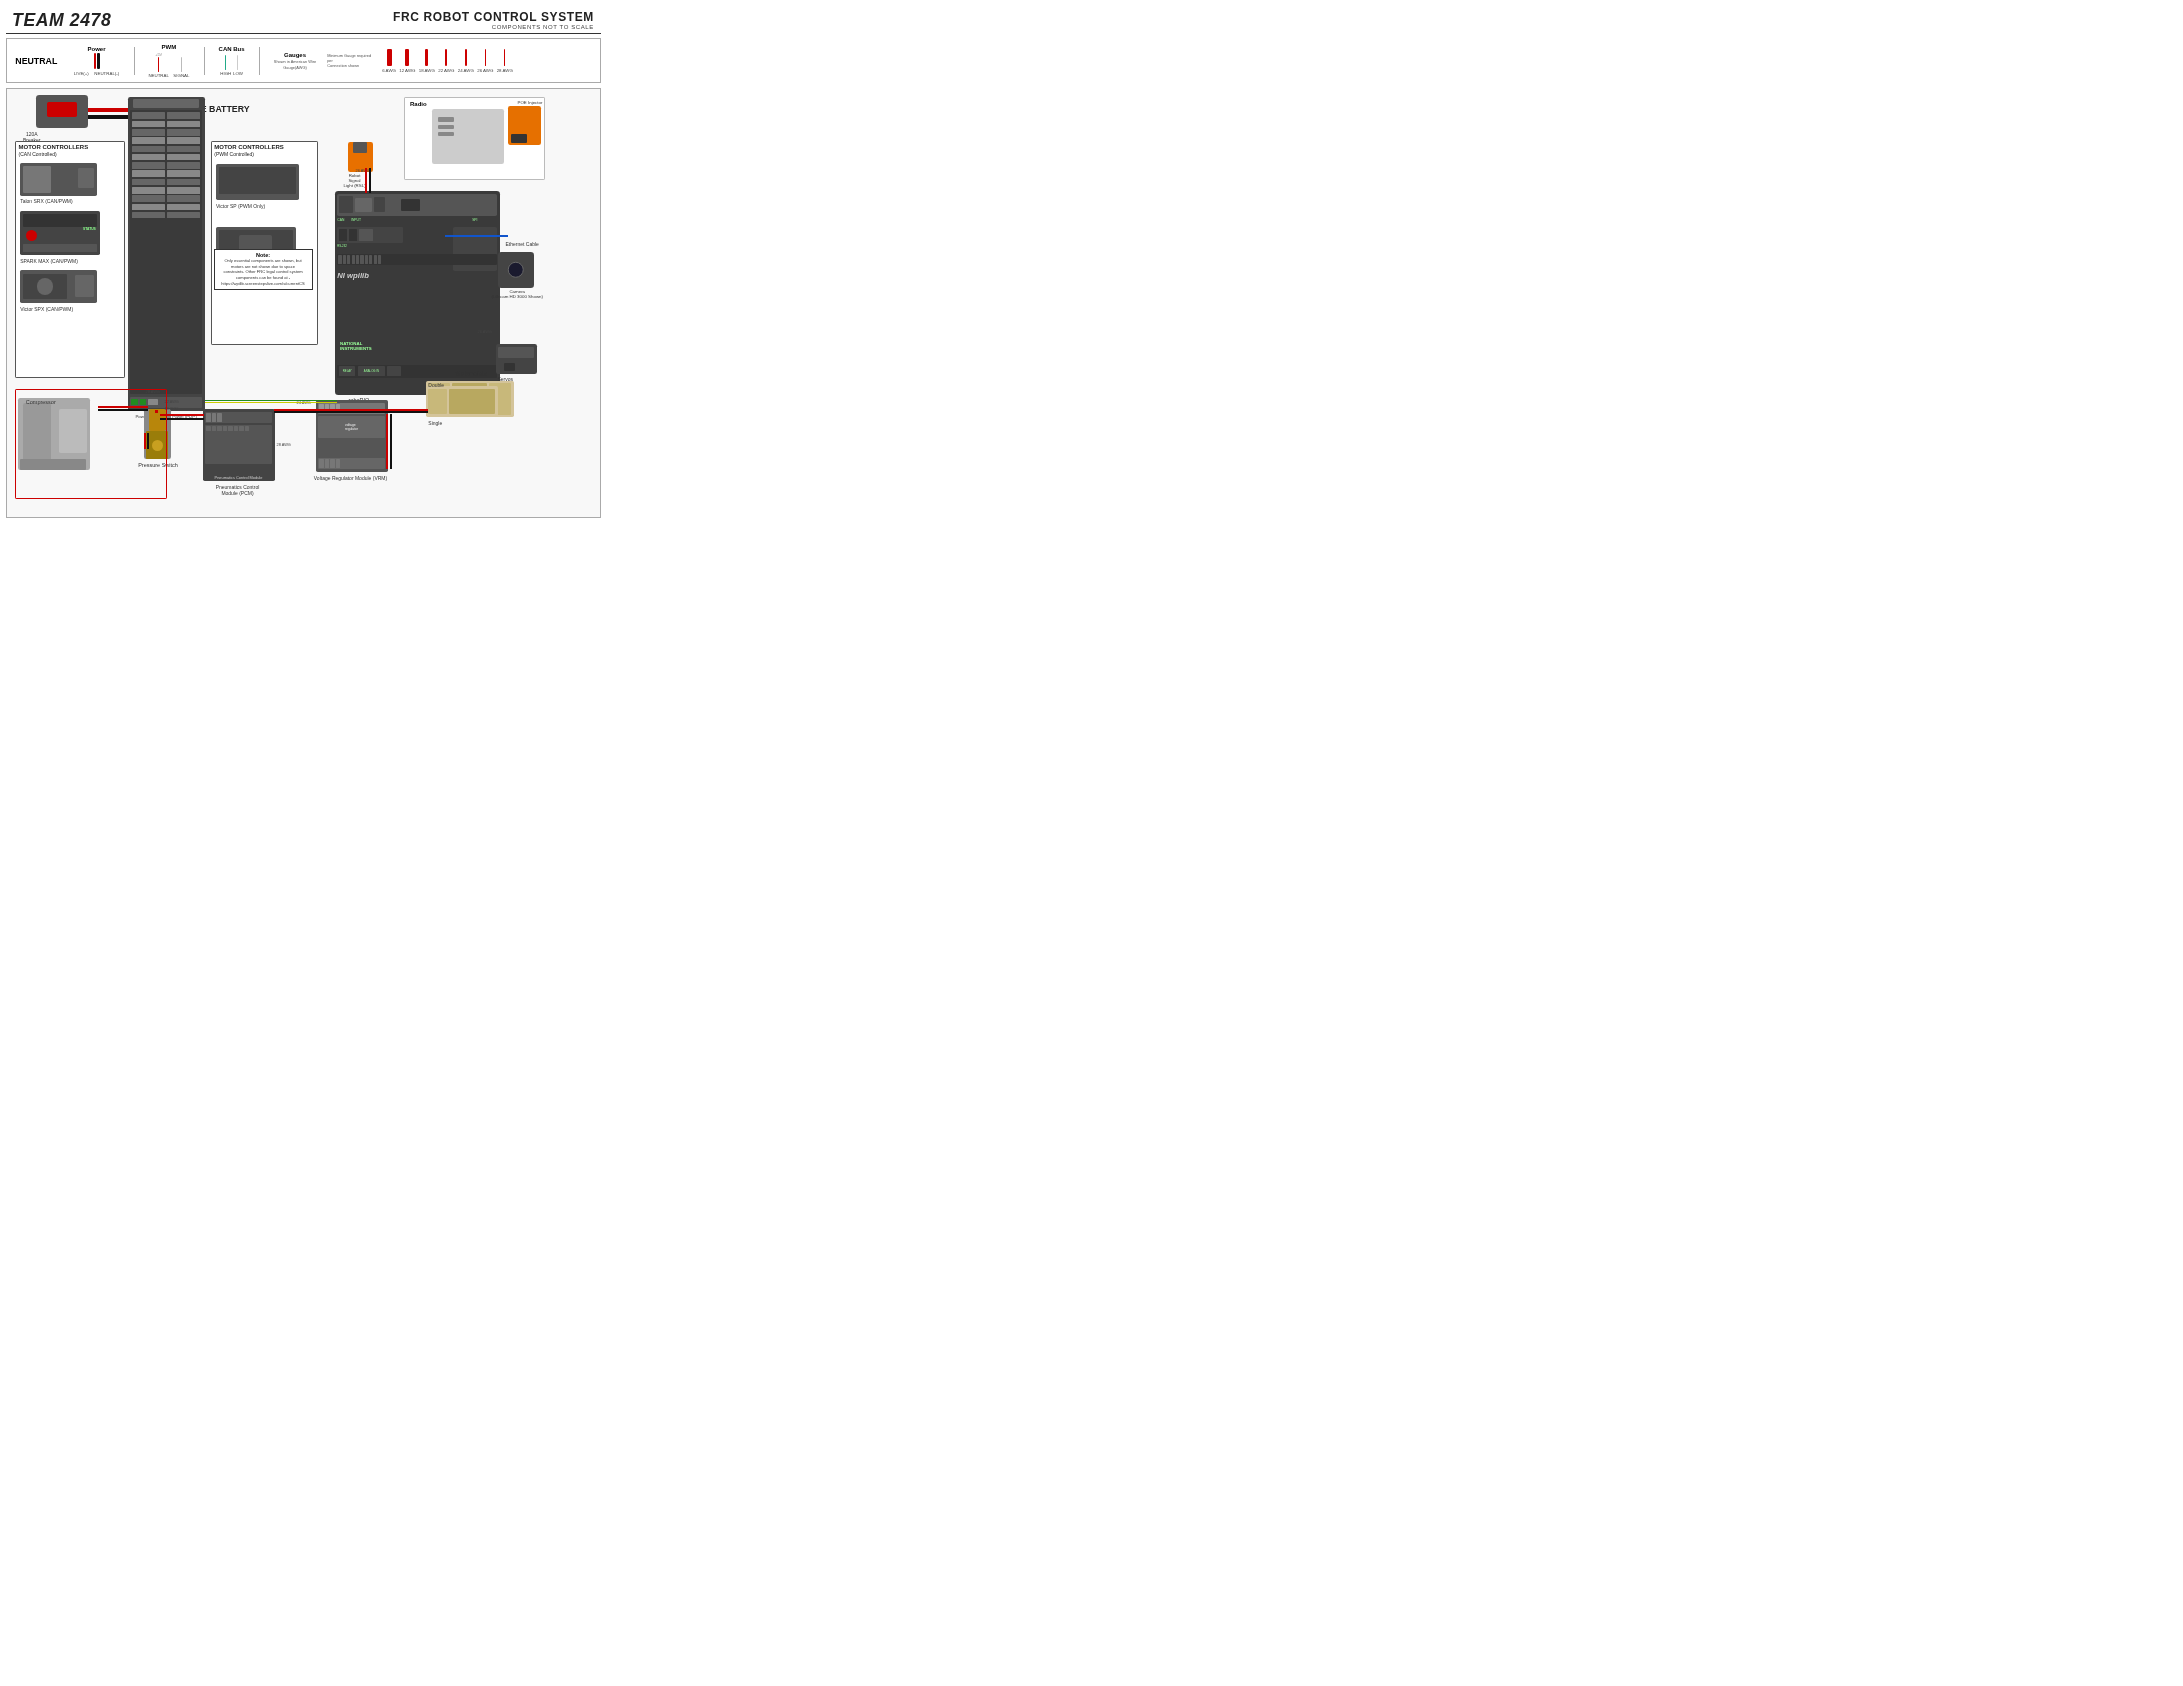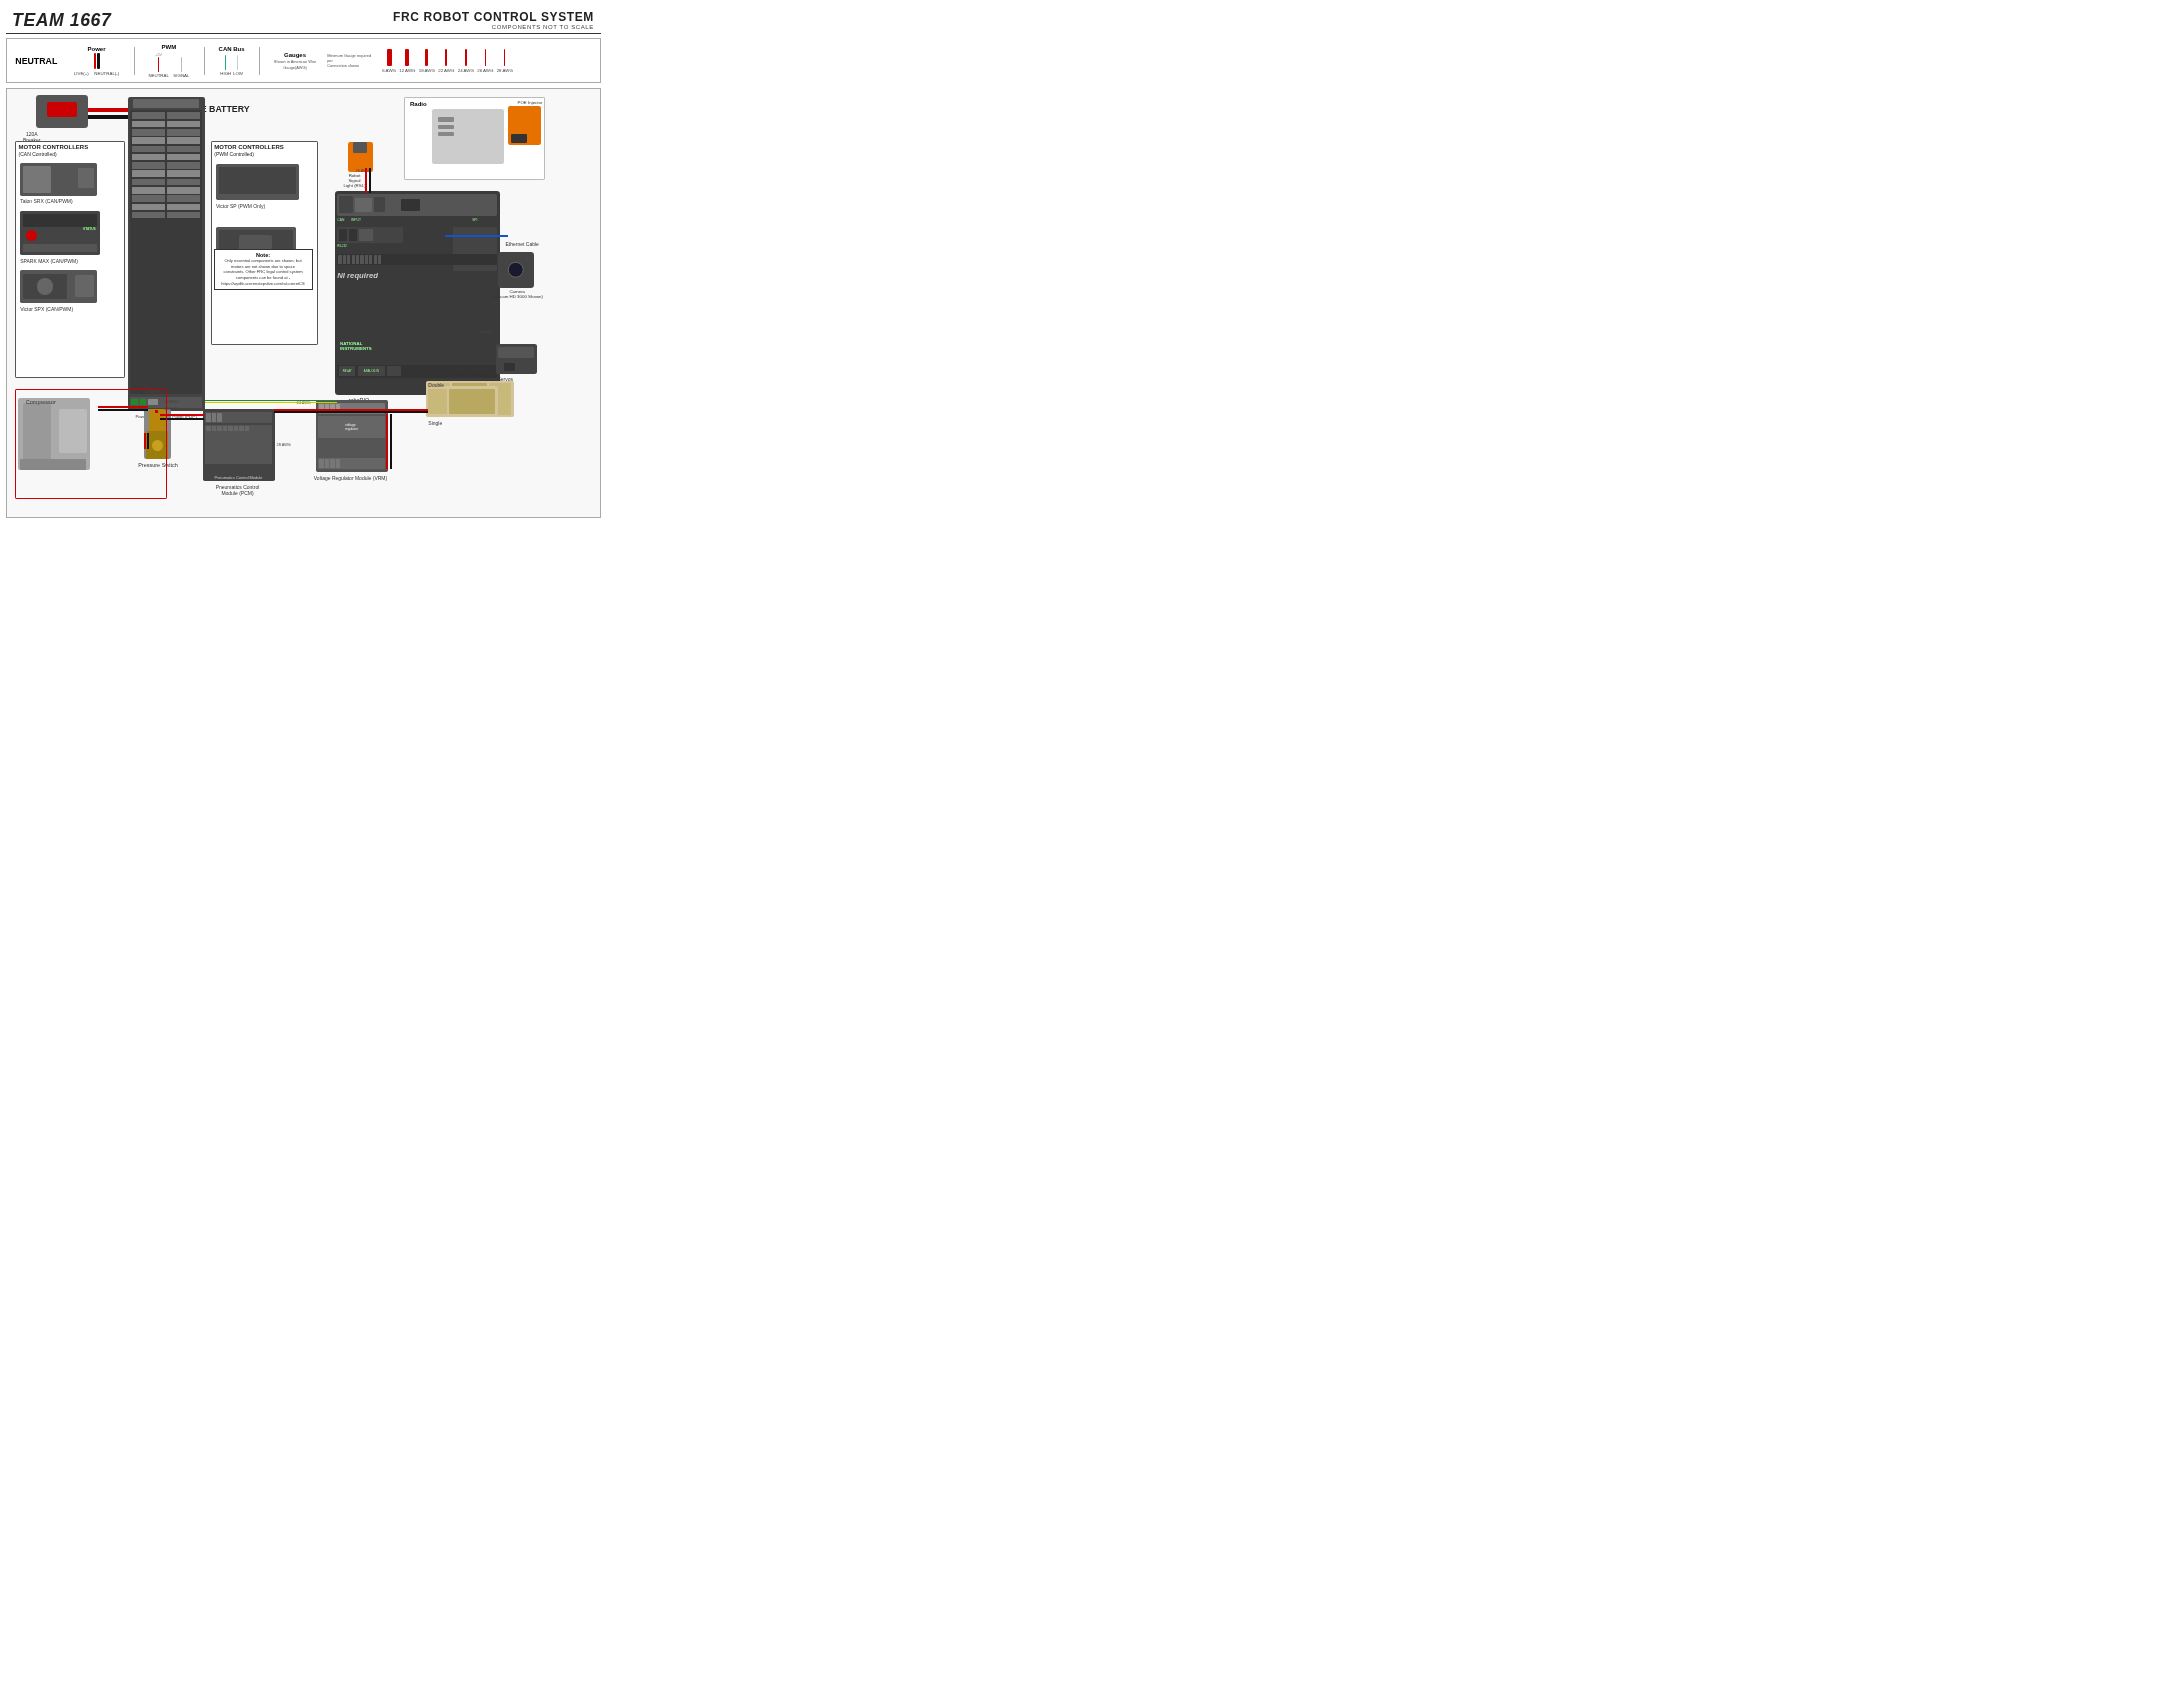--- a/index.html
+++ b/index.html
@@ -203,21 +203,21 @@
       color: #444;
       white-space: nowrap;
     }
   </style>
 </head>
 <body>
 
 <div class="page">
 
   <div class="header">
-    <div class="team-name">TEAM 1667</div>
+    <div class="team-name">TEAM 2478</div>
     <div class="title-block">
       <div class="title-main">FRC ROBOT CONTROL SYSTEM</div>
       <div class="title-sub">COMPONENTS NOT TO SCALE</div>
     </div>
   </div>
 
   <div class="legend-bar">
     <span class="legend-label">NEUTRAL</span>
 
     <div class="legend-item">
@@ -467,21 +467,21 @@
       </div>
 
       <div style="position:absolute;left:5.5px;bottom:44px;font-size:4.4px;color:#9f9;font-weight:700;">NATIONAL<br>INSTRUMENTS</div>
 
       <div style="position:absolute;left:2.8px;bottom:16.5px;right:2.8px;height:13.8px;background:#333;border-radius:1.1px;display:flex;gap:2.2px;align-items:center;padding:1.7px;">
         <div style="width:16.5px;height:10px;background:#444;border-radius:0.6px;display:flex;align-items:center;justify-content:center;font-size:2.8px;color:#9f9;">RELAY</div>
         <div style="width:27.6px;height:10px;background:#444;border-radius:0.6px;display:flex;align-items:center;justify-content:center;font-size:2.8px;color:#9f9;">ANALOG IN</div>
         <div style="width:13.8px;height:10px;background:#444;border-radius:0.6px;"></div>
       </div>
 
-      <div style="position:absolute;left:2.8px;top:80px;font-size:7.7px;color:#ccc;font-style:italic;font-weight:700;">NI required</div>
+      <div style="position:absolute;left:2.8px;top:80px;font-size:7.7px;color:#ccc;font-style:italic;font-weight:700;">NI wpilib</div>
     </div>
     <div class="comp-label" style="left:342px;top:308px;font-size:5.5px;">roboRIO</div>
 
     <div class="radio-section" style="left:397px;top:8.3px;width:141px;height:83px;">
       <div style="position:absolute;left:5.5px;top:2.8px;font-size:6px;font-weight:700;">Radio</div>
 
       <div style="position:absolute;left:27.6px;top:11px;width:72px;height:55px;background:#ccc;border-radius:2.2px;">
         <div style="position:absolute;left:5.5px;top:8.3px;width:16.5px;height:4.4px;background:#888;border-radius:1.1px;"></div>
         <div style="position:absolute;left:5.5px;top:15.4px;width:16.5px;height:4.4px;background:#888;border-radius:1.1px;"></div>
         <div style="position:absolute;left:5.5px;top:22.6px;width:16.5px;height:4.4px;background:#888;border-radius:1.1px;"></div>

